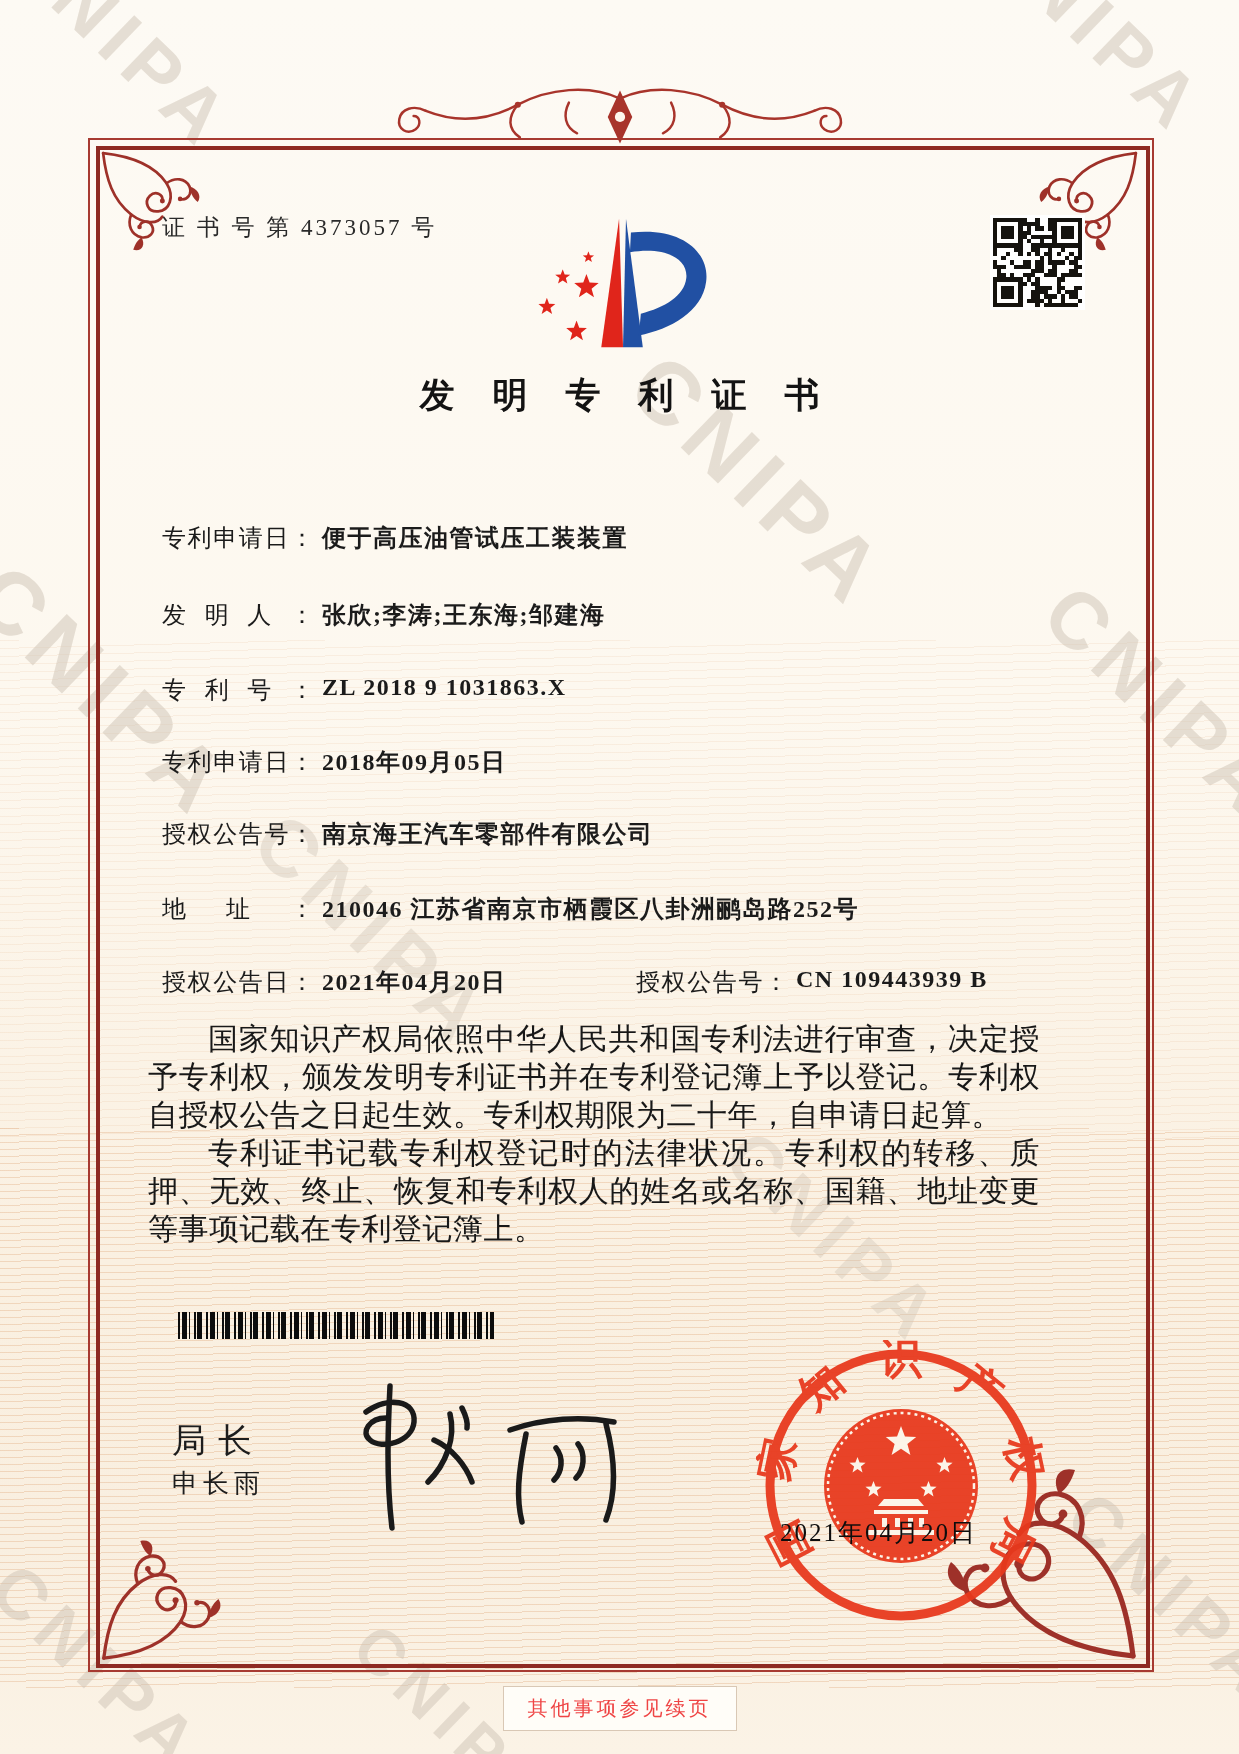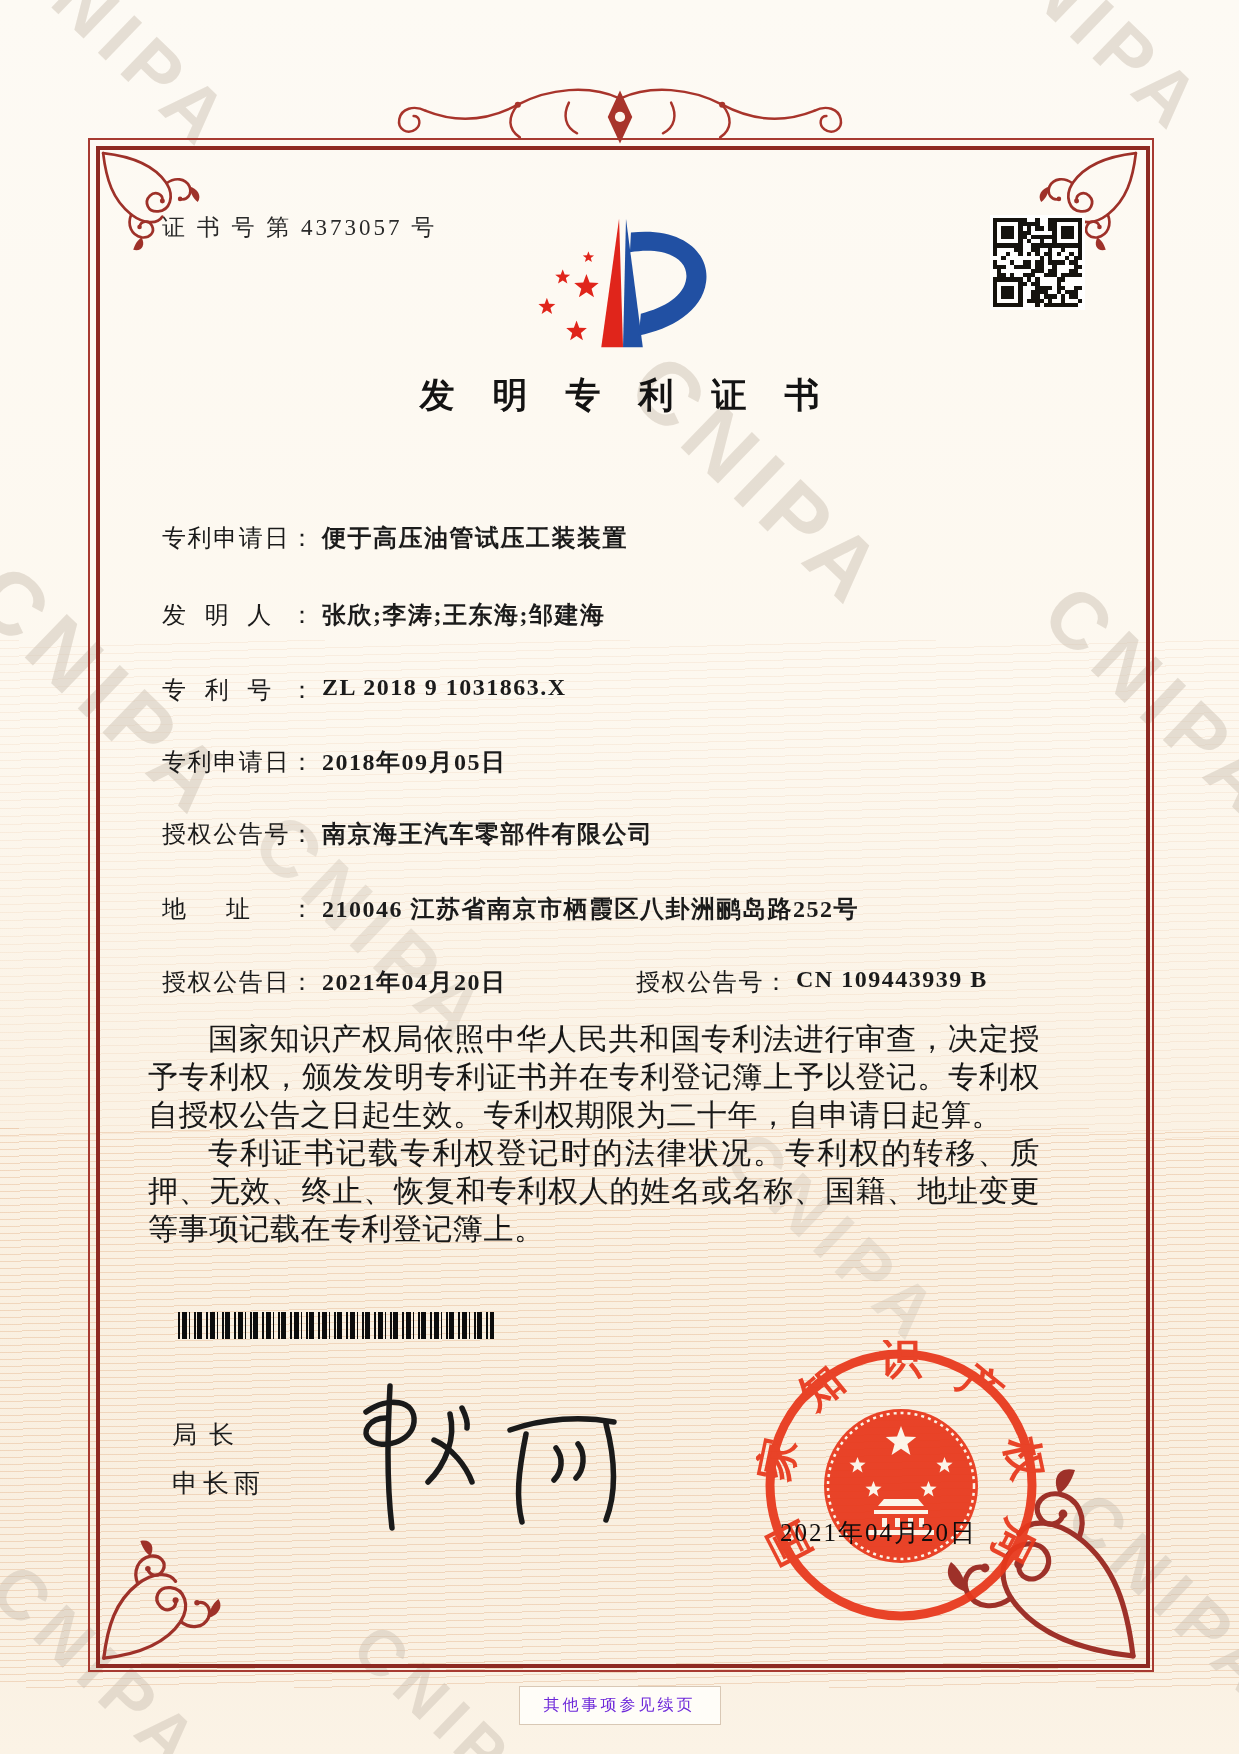--- a/index.html
+++ b/index.html
@@ -47,32 +47,32 @@
   .paras{position:absolute;left:132px;top:1020px;width:892px;font-size:30px;line-height:38px;
          text-align:justify;color:#181818;letter-spacing:.5px;margin-left:16px;}
   .paras p{margin:0;text-indent:2em;}
   
   .barcode{position:absolute;left:178px;top:1312px;width:316px;height:27px;
     background:repeating-linear-gradient(90deg,#0c0c0c 0 2px,rgba(0,0,0,0) 2px 4px,#0c0c0c 4px 9px,
       rgba(0,0,0,0) 9px 11px,#0c0c0c 11px 12px,rgba(0,0,0,0) 12px 16px,#0c0c0c 16px 18px,
       rgba(0,0,0,0) 18px 19px,#0c0c0c 19px 24px,rgba(0,0,0,0) 24px 28px);}
   
   .signer-role{position:absolute;left:172px;top:1418px;font-family:"Liberation Sans",sans-serif;
-               font-size:25px;letter-spacing:12px;color:#1d1d1d;}
+               font-size:34px;letter-spacing:12px;color:#1d1d1d;}
   .signer-name{position:absolute;left:172px;top:1466px;font-family:"Liberation Sans",sans-serif;
                font-size:26px;letter-spacing:5px;color:#1d1d1d;}
   .signature{position:absolute;left:330px;top:1378px;width:330px;height:162px;}
   
   .seal{position:absolute;left:756px;top:1340px;width:290px;height:290px;opacity:.94;}
   .seal-date{position:absolute;left:780px;top:1516px;font-size:25px;letter-spacing:2px;color:#0d0d0d;white-space:nowrap;}
   
   .page-no{position:absolute;left:0;width:100%;top:1622px;text-align:center;font-size:19px;
            letter-spacing:2px;color:#222;}
   .note-box{position:absolute;left:50%;top:1686px;transform:translateX(-50%);background:#fffdf8;
-            border:1px solid #d9c8b5;padding:8px 24px;font-size:16px;letter-spacing:3px;color:#6d28d9;white-space:nowrap;}
+            border:1px solid #d9c8b5;padding:8px 24px;font-size:20px;letter-spacing:3px;color:#ef4444;white-space:nowrap;}
 </style>
 </head>
 <body>
 
 <div class="page">
 
   <div class="lines faint"></div>
   <div class="lines strong"></div>
 
   <div class="wm" style="left:-20px;top:-6px;font-size:76px;">CNIPA</div>

